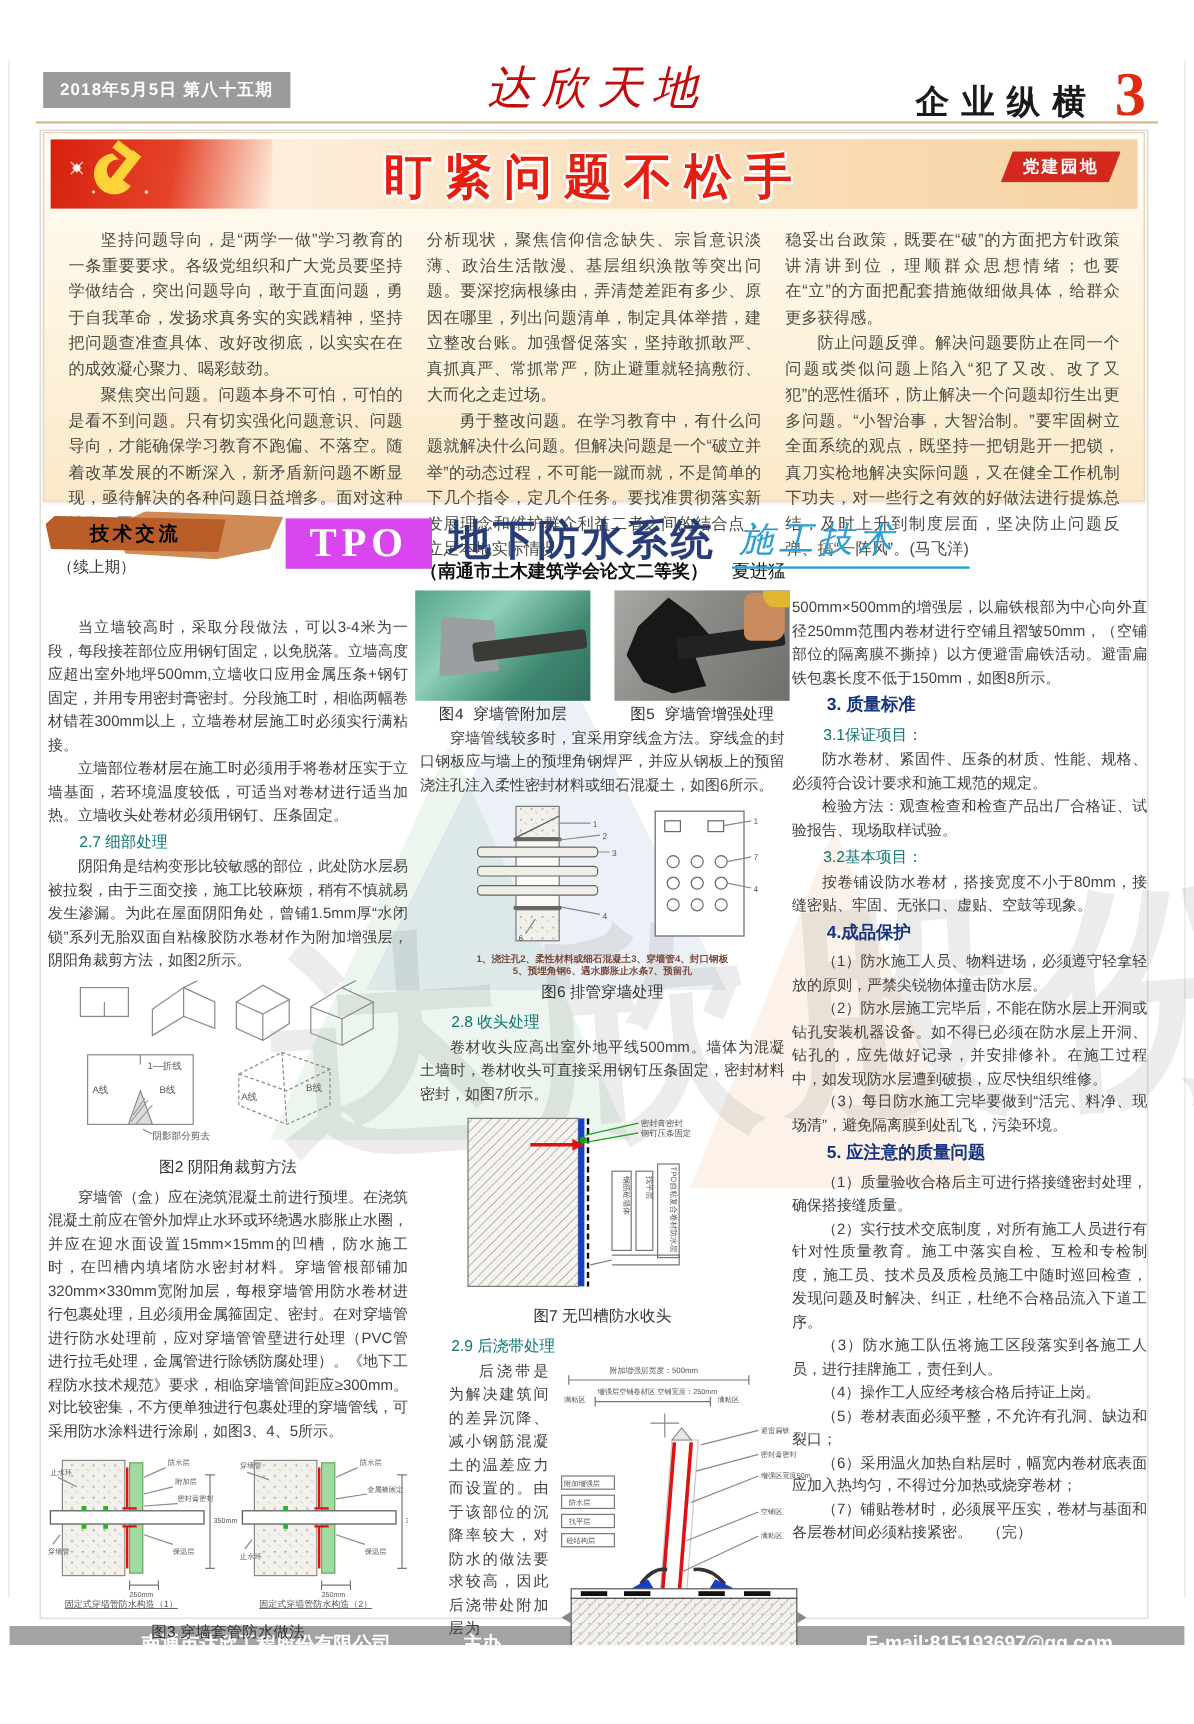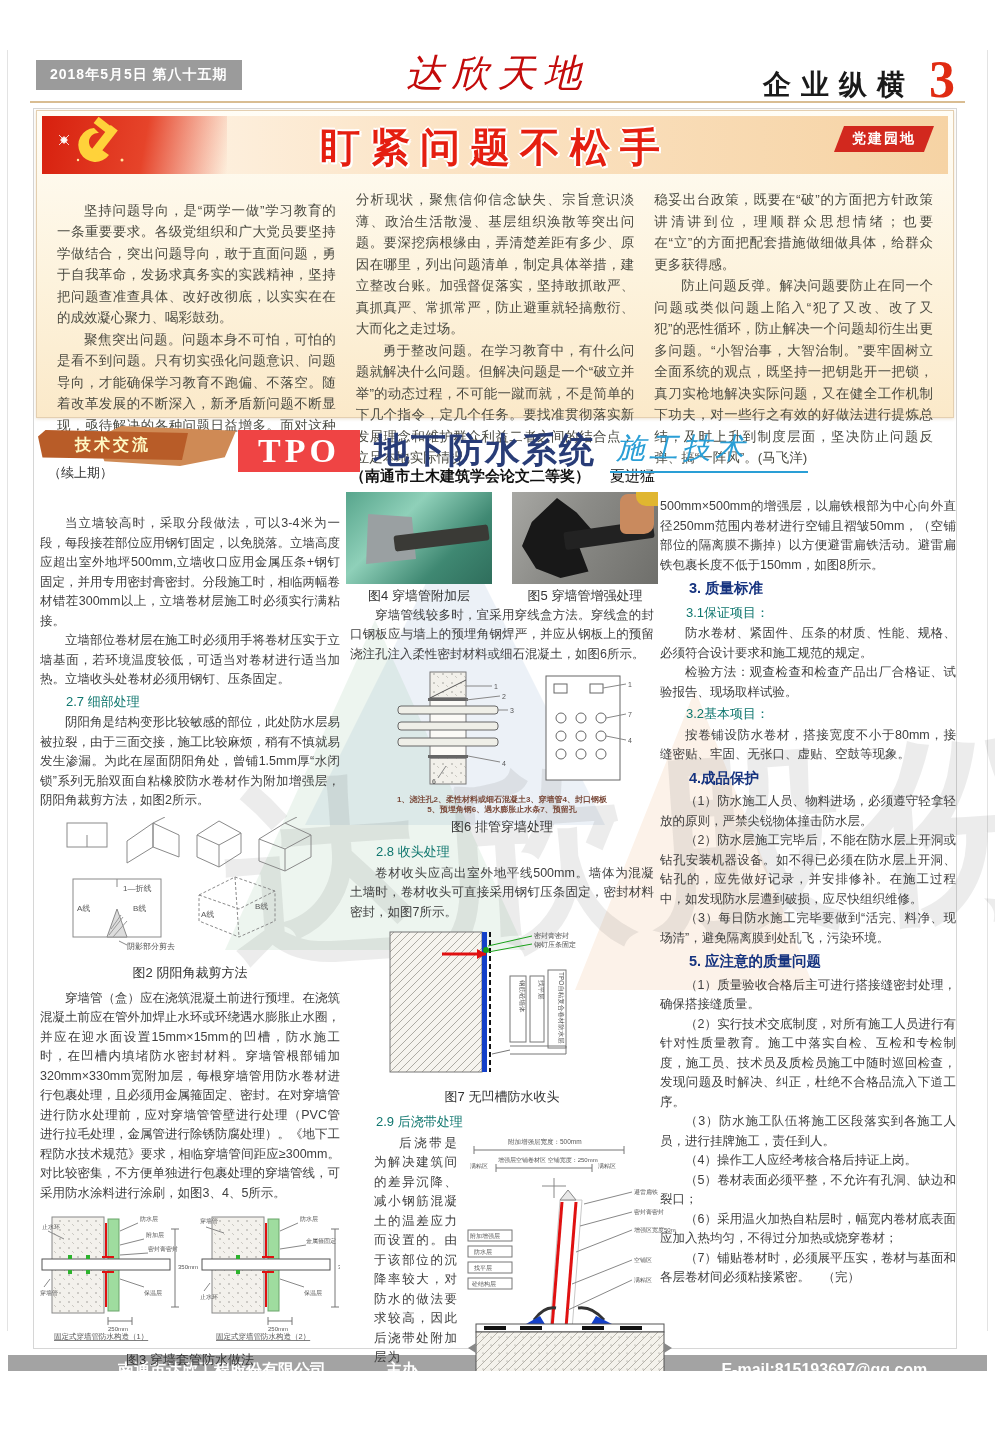--- a/index.html
+++ b/index.html
@@ -42,43 +42,43 @@
   .para{text-indent:2em;margin:0;}
   .para + .para{margin-top:0;}
   .noindent{text-indent:0;}
 
   
   .ribbon-wrap{position:absolute;left:38px;top:424px;width:210px;height:48px;}
   .ribbon-back{position:absolute;left:58px;top:2px;width:140px;height:40px;background:#cf8a55;
     clip-path:polygon(0 30%,18% 0,100% 12%,92% 78%,60% 100%,6% 88%);}
   .ribbon{position:absolute;left:0;top:6px;width:150px;height:30px;background:#b85c28;
     clip-path:polygon(0 22%,5% 0,100% 10%,96% 100%,3% 92%);
-    color:#fef9c3;font-size:16px;font-weight:bold;letter-spacing:3px;
+    color:#000000;font-size:16px;font-weight:bold;letter-spacing:3px;
     display:flex;align-items:center;justify-content:center;}
   .tpo-title-row{position:absolute;left:238px;top:427px;display:flex;align-items:flex-end;gap:14px;}
-  .tpo-box{background:#ef4444;color:#fff;font-family:"Liberation Serif", serif;
+  .tpo-box{background:#d946ef;color:#fff;font-family:"Liberation Serif", serif;
     font-weight:bold;font-size:34px;padding:2px 20px;letter-spacing:4px;}
   .tpo-main{font-size:35px;font-weight:bold;color:#283c77;letter-spacing:2px;}
   .tpo-sub{font-size:29px;color:#2a9fd6;font-style:italic;letter-spacing:4px;
     border-bottom:2px solid #2a9fd6;padding:0 60px 2px 6px;}
   .award-row{position:absolute;left:350px;top:467px;display:flex;gap:20px;align-items:baseline;justify-content:flex-end;}
   .award{font-size:15px;font-weight:bold;color:#111;}
   .author{font-size:15px;color:#111;}
   .continued{position:absolute;left:48px;top:464px;font-size:13px;color:#333;}
 
   .tcol{position:absolute;font-size:12.5px;line-height:19.5px;color:#3f3f3f;text-align:justify;}
   .tcol1{left:40px;top:490px;width:300px;}
   .tcol2{left:350px;top:492px;width:304px;}
   .tcol3{left:660px;top:497px;width:296px;}
   .h-teal{color:#0f766e;font-size:13px;margin:2px 0;text-indent:2em;}
   .h-navy{color:#16337f;font-weight:bold;font-size:14.5px;margin:4px 0;text-indent:2em;}
 
   .figure{margin:6px 0;text-align:center;}
   .fig-caption{font-size:13px;color:#333;margin-top:2px;text-align:center;}
-  .photo-row{display:flex;gap:20px;justify-content:center;}
+  .photo-row{display:flex;gap:20px;justify-content:center;font-family:Liberation Mono, monospace;}
   .photo{position:relative;width:146px;height:92px;overflow:hidden;}
   .photo4{background:linear-gradient(135deg,#57a58c 0%,#8fd0b9 35%,#3f8872 70%,#2f6e5c 100%);}
   .photo5{background:linear-gradient(120deg,#a8a8a4 0%,#8c8c88 40%,#6f6f6b 100%);}
   .patch4{position:absolute;left:18px;top:22px;width:52px;height:50px;background:#9aa0a2;
     clip-path:polygon(8% 0,92% 6%,100% 90%,4% 100%);}
   .pipe4{position:absolute;left:48px;top:38px;width:95px;height:16px;background:#3a3a36;
     transform:rotate(-7deg);border-radius:3px;}
   .flare5{position:absolute;left:10px;top:6px;width:70px;height:80px;background:#181818;
     clip-path:polygon(50% 0,78% 18%,100% 40%,82% 62%,95% 92%,55% 100%,20% 88%,0 60%,14% 30%);}
   .pipe5{position:absolute;left:52px;top:34px;width:90px;height:18px;background:#222;
@@ -97,21 +97,21 @@
   .wm-text{position:absolute;left:225px;top:720px;font-size:195px;font-family:"DejaVu Serif", serif;
     font-weight:bold;color:rgba(70,70,70,0.10);letter-spacing:18px;transform:rotate(-4deg);
     white-space:nowrap;pointer-events:none;z-index:0;}
   .tri{position:absolute;pointer-events:none;z-index:0;}
   .tri1{left:305px;top:525px;width:300px;height:300px;background:rgba(110,150,190,.13);
     clip-path:polygon(50% 0,0 100%,100% 100%);}
   .tri2{left:225px;top:620px;width:300px;height:330px;background:rgba(130,185,140,.14);
     clip-path:polygon(50% 0,0 100%,100% 100%);}
   .tri3{left:575px;top:690px;width:240px;height:300px;background:rgba(235,175,120,.16);
     clip-path:polygon(50% 0,0 100%,100% 100%);}
-  .tcol,.party-cols,.tpo-title-row{z-index:2;align-items:center;}
+  .tcol,.party-cols,.tpo-title-row{z-index:2;}
   .tcol{z-index:2;}
 
   
   .footer-bar{position:absolute;left:8px;right:8px;top:1355px;height:30px;background:#a3a3a3;
     display:flex;align-items:center;gap:60px;padding-left:110px;color:#fff;
     font-size:16px;font-weight:bold;}
   .edge{position:absolute;top:50px;bottom:40px;width:1px;background:#e3e3e3;}
 </style>
 </head>
 <body>

